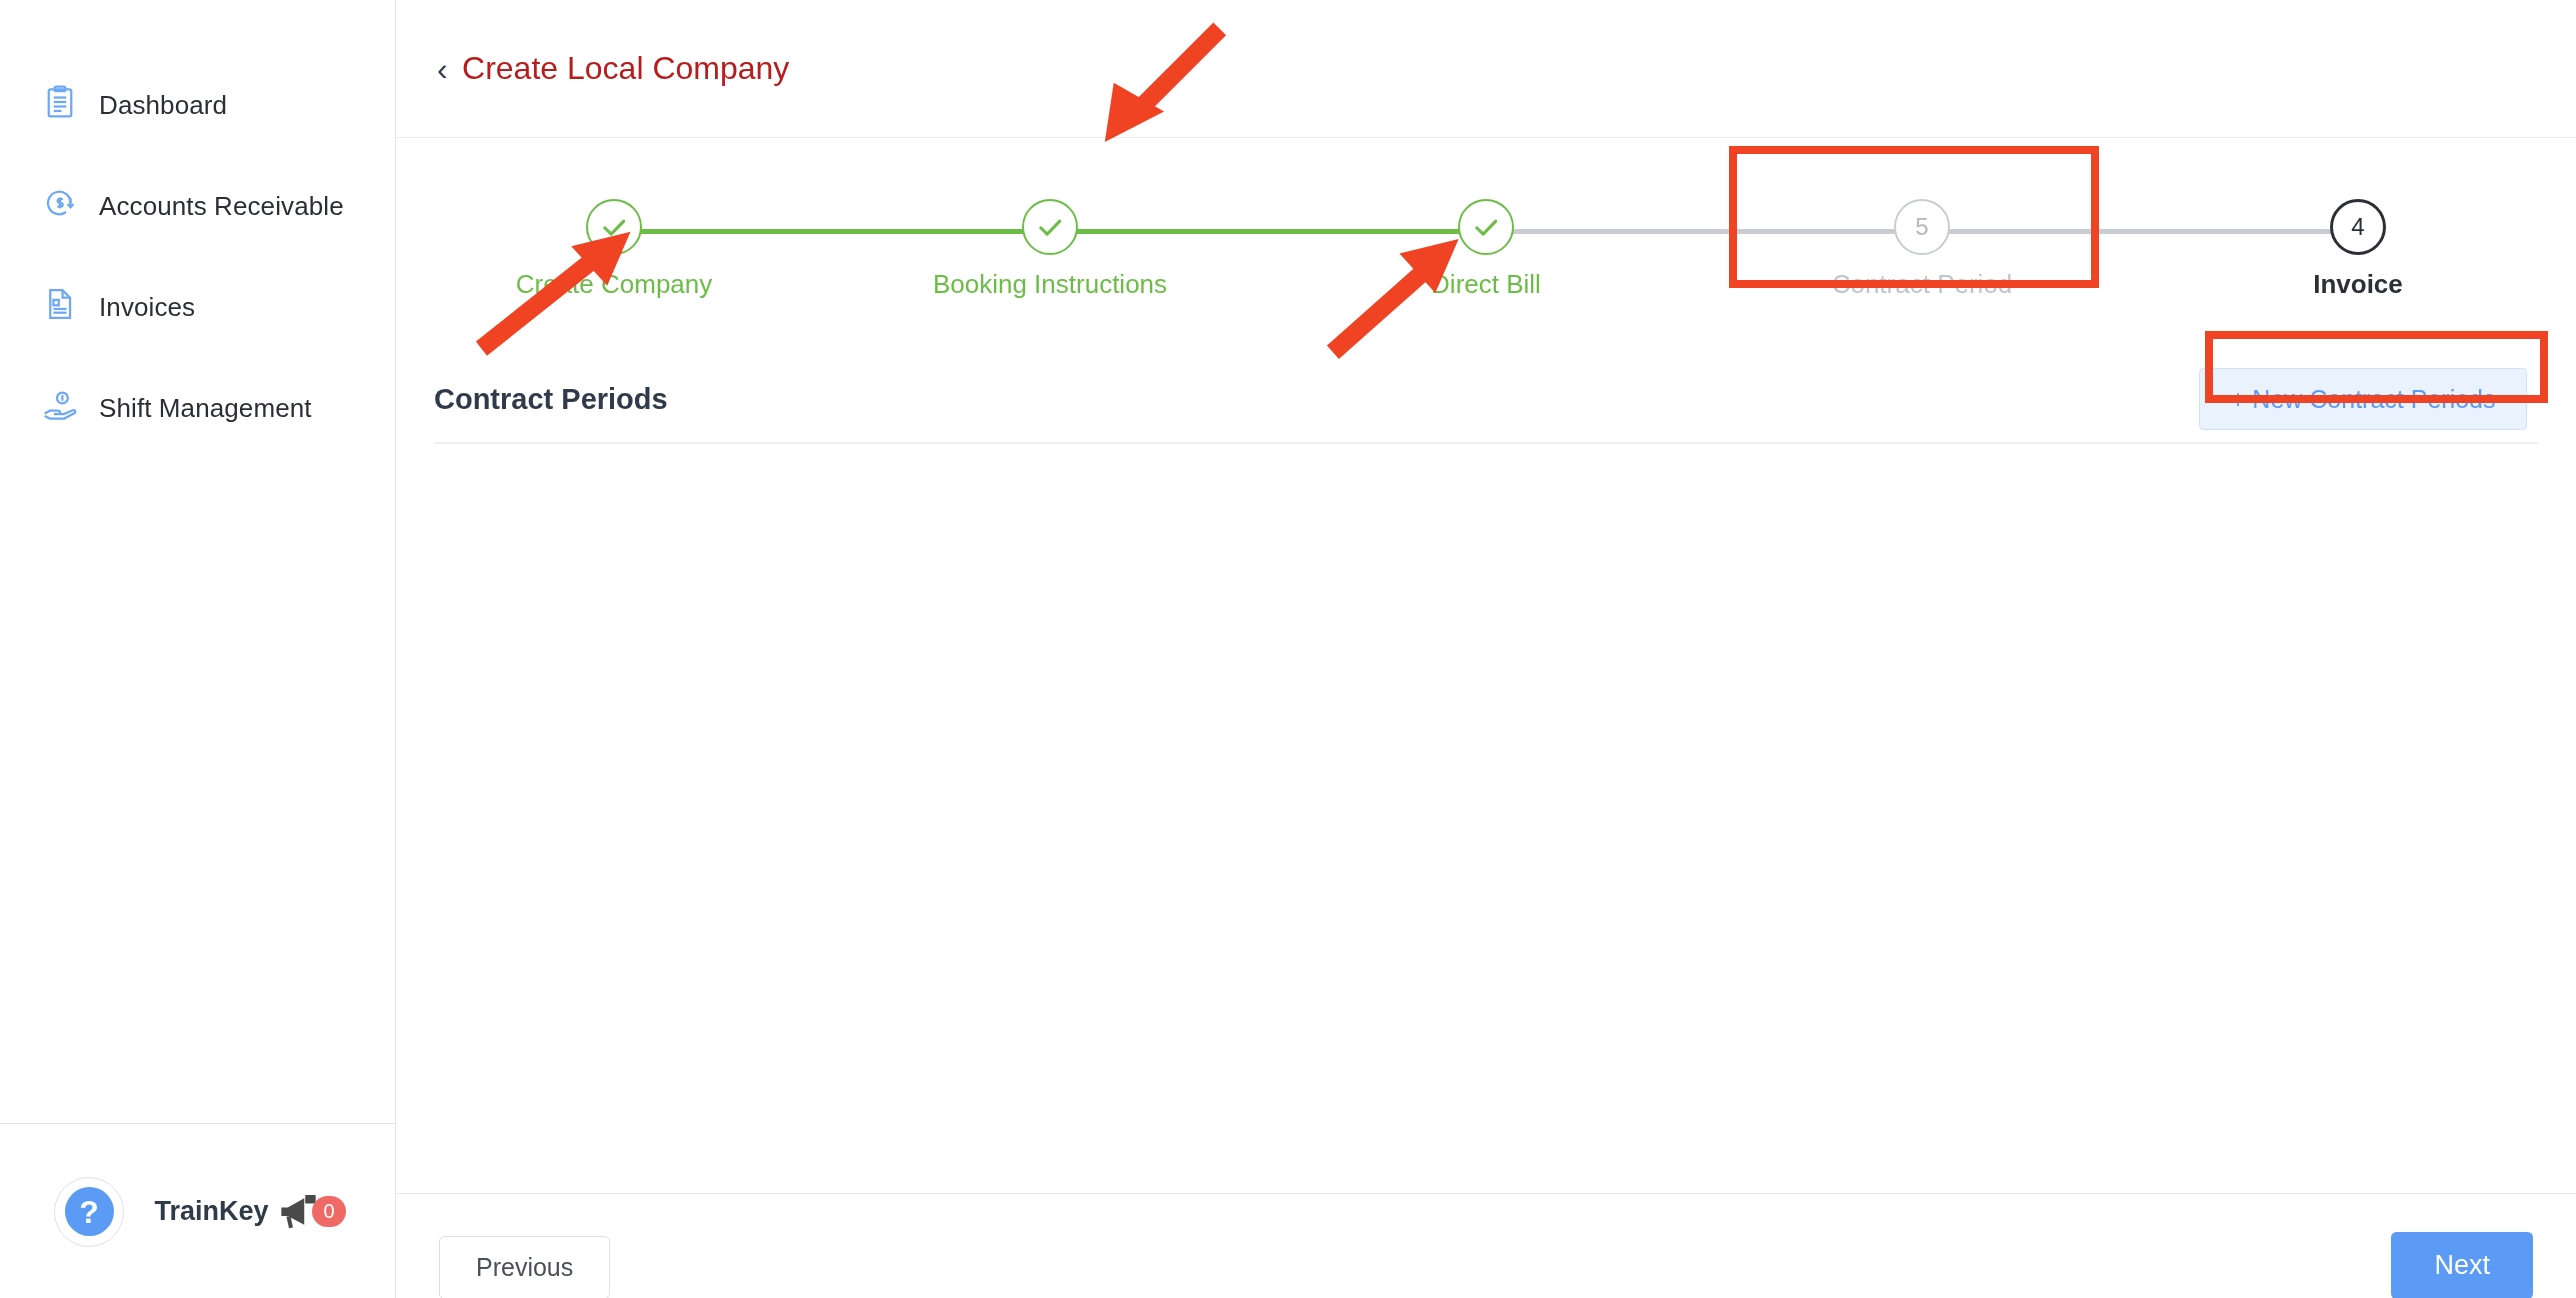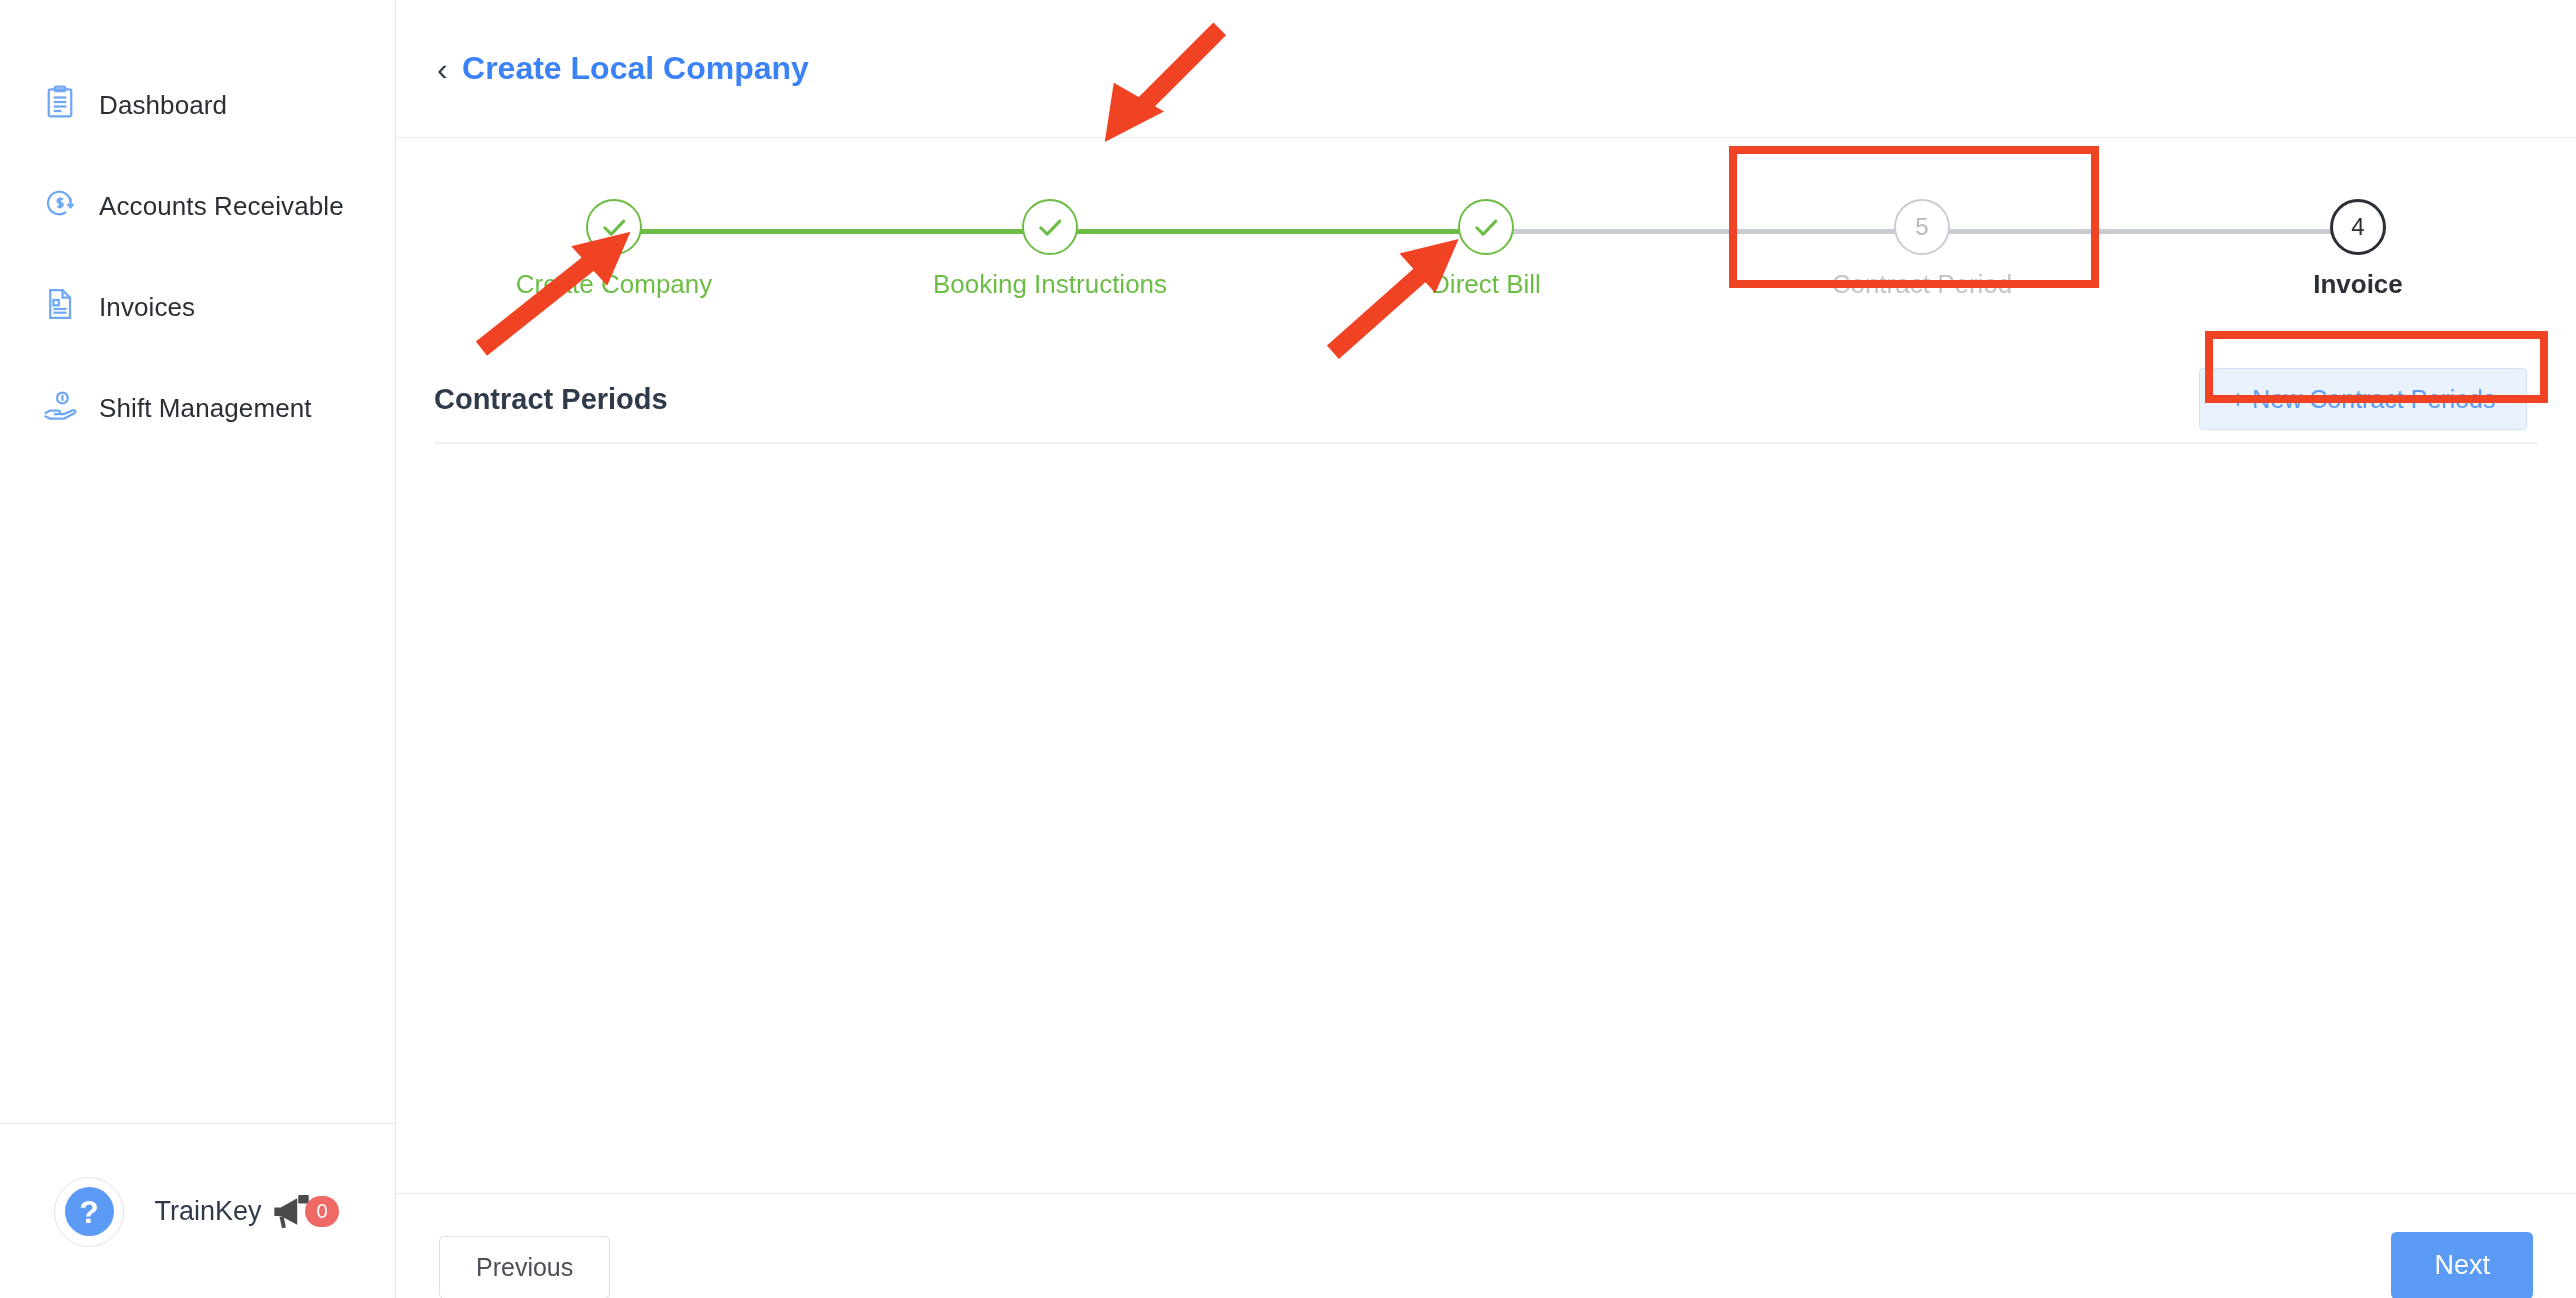--- a/index.html
+++ b/index.html
@@ -56,21 +56,21 @@
     flex: 0 0 70px;
   }
   .help-dot {
     width: 49px; height: 49px; border-radius: 50%;
     background: #5b9bf5;
     color: #fff; font-size: 32px; font-weight: bold;
     display: flex; align-items: center; justify-content: center;
     line-height: 1;
   }
   .brand-wrap { display: flex; align-items: center; margin-left: 30.5px; }
-  .brand-name { font-size: 27px; font-weight: normal; color: #2f3a4a; }
+  .brand-name { font-size: 27px; font-weight: bold; color: #2f3a4a; }
   .megaphone { margin-left: 10.8px; display: flex; align-items: center; }
   .megaphone svg { width: 40px; height: 36px; display: block; }
   .notif-badge {
     margin-left: -7.2px;
     background: #ef6a67; color: #ffffff;
     border-radius: 16px;
     min-width: 34px; height: 30.5px;
     font-size: 20px;
     display: flex; align-items: center; justify-content: center;
     padding: 0 7.2px;
@@ -89,21 +89,21 @@
     display: flex; align-items: center;
     padding-left: 41px;
     flex: 0 0 138px;
   }
   .back-chevron {
     font-size: 32px; color: #2f3a4a;
     margin-right: 14.4px; line-height: 1;
     cursor: pointer;
     font-weight: 300;
   }
-  .page-title { font-size: 32px; font-weight: bold; color: #3b82f6; }
+  .page-title { font-size: 32px; font-weight: normal; color: #b91c1c; }
 
   .main-body { flex: 1 1 auto; position: relative; overflow: hidden; }
 
   
   .stepper {
     position: relative;
     margin: 61px 0 0 0;
     height: 117px;
   }
   .step-row {

